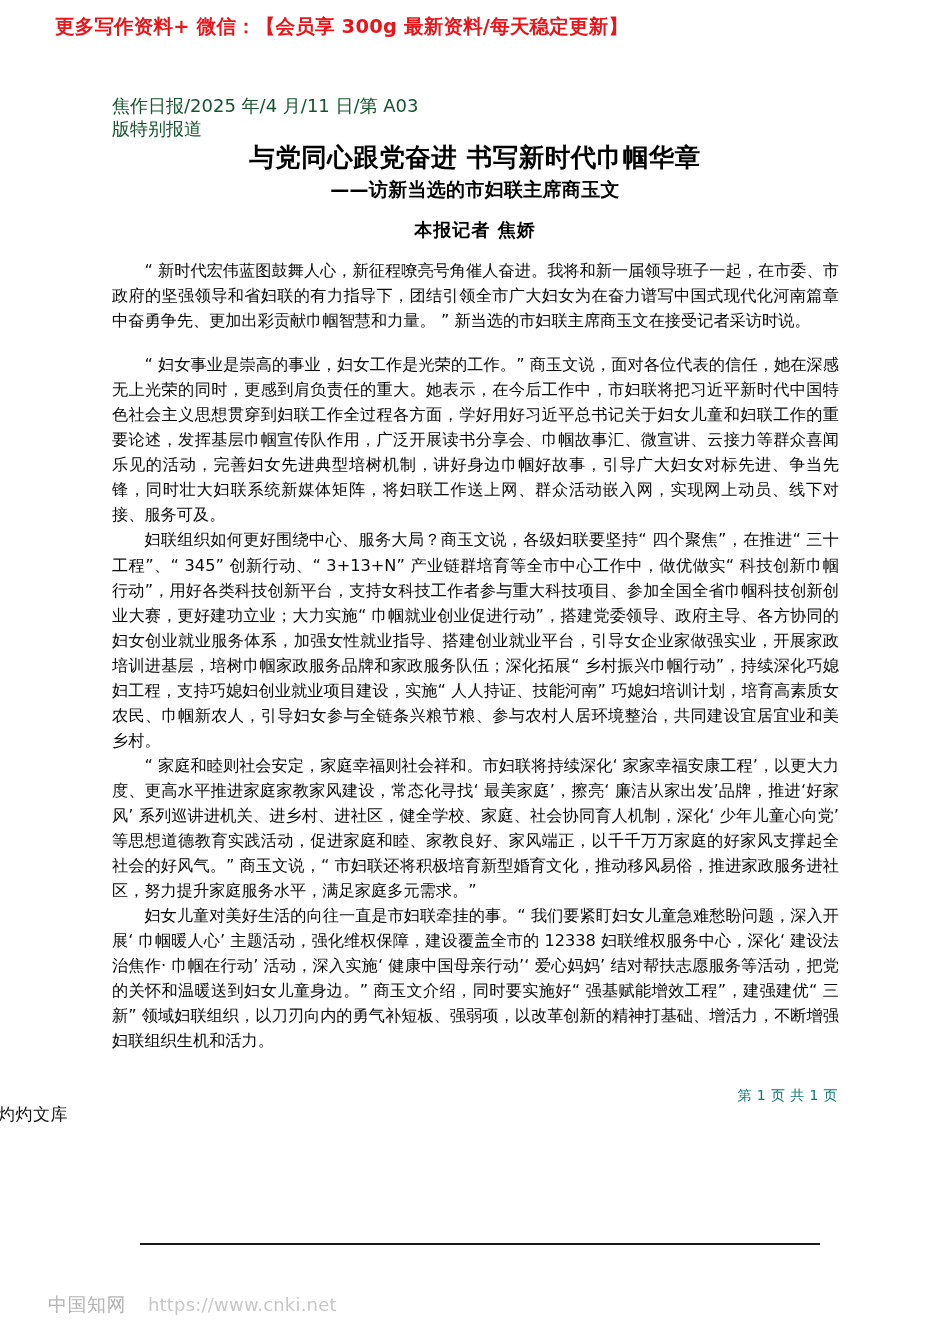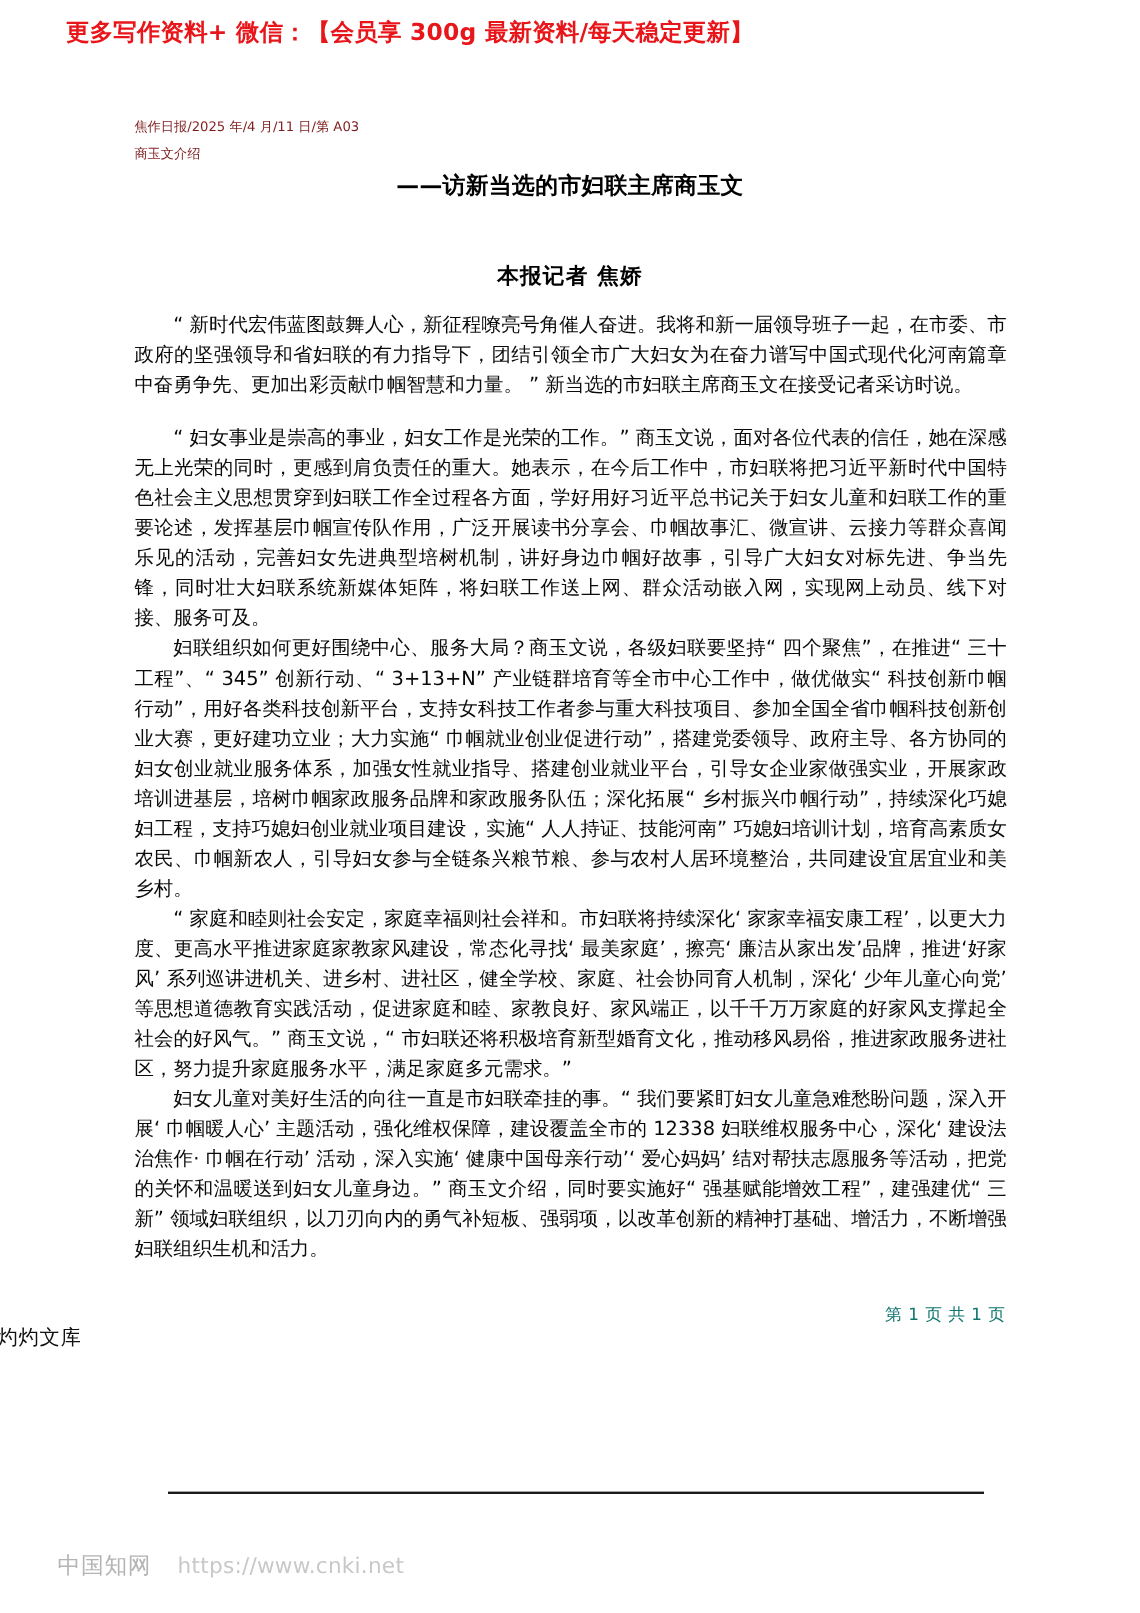--- a/index.html
+++ b/index.html
@@ -35,23 +35,23 @@
     letter-spacing: 0.2px;
     white-space: nowrap;
   }
 
   
   .masthead {
     position: absolute;
     left: 112px;
     top: 94px;
     width: 700px;
-    font-size: 11px;
+    font-size: 18px;
     line-height: 23px;
-    color: #7f1d1d;
+    color: #14532d;
   }
   .masthead .line {
     display: block;
   }
 
   
   .headline {
     position: absolute;
     left: 112px;
     top: 140px;
@@ -156,24 +156,25 @@
 </style>
 </head>
 <body>
 
 <div class="page">
 
   <div class="promo-banner">更多写作资料+ 微信：【会员享 300g 最新资料/每天稳定更新】</div>
 
   <div class="masthead">
     <span class="line">焦作日报/2025 年/4 月/11 日/第 A03</span>
-    <span class="line">商玉文介绍</span>
+    <span class="line">版特别报道</span>
   </div>
 
   <div class="headline">
+    <div class="headline-main">与党同心跟党奋进  书写新时代巾帼华章</div>
     <div class="headline-sub">——访新当选的市妇联主席商玉文</div>
   </div>
 
   <div class="byline">本报记者  焦娇</div>
 
   <div class="article">
     <p>“ 新时代宏伟蓝图鼓舞人心，新征程嘹亮号角催人奋进。我将和新一届领导班子一起，在市委、市政府的坚强领导和省妇联的有力指导下，团结引领全市广大妇女为在奋力谱写中国式现代化河南篇章中奋勇争先、更加出彩贡献巾帼智慧和力量。 ” 新当选的市妇联主席商玉文在接受记者采访时说。</p>
     <p class="gap">“ 妇女事业是崇高的事业，妇女工作是光荣的工作。” 商玉文说，面对各位代表的信任，她在深感无上光荣的同时，更感到肩负责任的重大。她表示，在今后工作中，市妇联将把习近平新时代中国特色社会主义思想贯穿到妇联工作全过程各方面，学好用好习近平总书记关于妇女儿童和妇联工作的重要论述，发挥基层巾帼宣传队作用，广泛开展读书分享会、巾帼故事汇、微宣讲、云接力等群众喜闻乐见的活动，完善妇女先进典型培树机制，讲好身边巾帼好故事，引导广大妇女对标先进、争当先锋，同时壮大妇联系统新媒体矩阵，将妇联工作送上网、群众活动嵌入网，实现网上动员、线下对接、服务可及。</p>
     <p>妇联组织如何更好围绕中心、服务大局？商玉文说，各级妇联要坚持“ 四个聚焦”，在推进“ 三十工程”、“ 345” 创新行动、“ 3+13+N” 产业链群培育等全市中心工作中，做优做实“ 科技创新巾帼行动”，用好各类科技创新平台，支持女科技工作者参与重大科技项目、参加全国全省巾帼科技创新创业大赛，更好建功立业；大力实施“ 巾帼就业创业促进行动”，搭建党委领导、政府主导、各方协同的妇女创业就业服务体系，加强女性就业指导、搭建创业就业平台，引导女企业家做强实业，开展家政培训进基层，培树巾帼家政服务品牌和家政服务队伍；深化拓展“ 乡村振兴巾帼行动”，持续深化巧媳妇工程，支持巧媳妇创业就业项目建设，实施“ 人人持证、技能河南” 巧媳妇培训计划，培育高素质女农民、巾帼新农人，引导妇女参与全链条兴粮节粮、参与农村人居环境整治，共同建设宜居宜业和美乡村。</p>
     <p>“ 家庭和睦则社会安定，家庭幸福则社会祥和。市妇联将持续深化‘ 家家幸福安康工程’，以更大力度、更高水平推进家庭家教家风建设，常态化寻找‘ 最美家庭’，擦亮‘ 廉洁从家出发’品牌，推进‘好家风’ 系列巡讲进机关、进乡村、进社区，健全学校、家庭、社会协同育人机制，深化‘ 少年儿童心向党’ 等思想道德教育实践活动，促进家庭和睦、家教良好、家风端正，以千千万万家庭的好家风支撑起全社会的好风气。” 商玉文说，“ 市妇联还将积极培育新型婚育文化，推动移风易俗，推进家政服务进社区，努力提升家庭服务水平，满足家庭多元需求。”</p>

